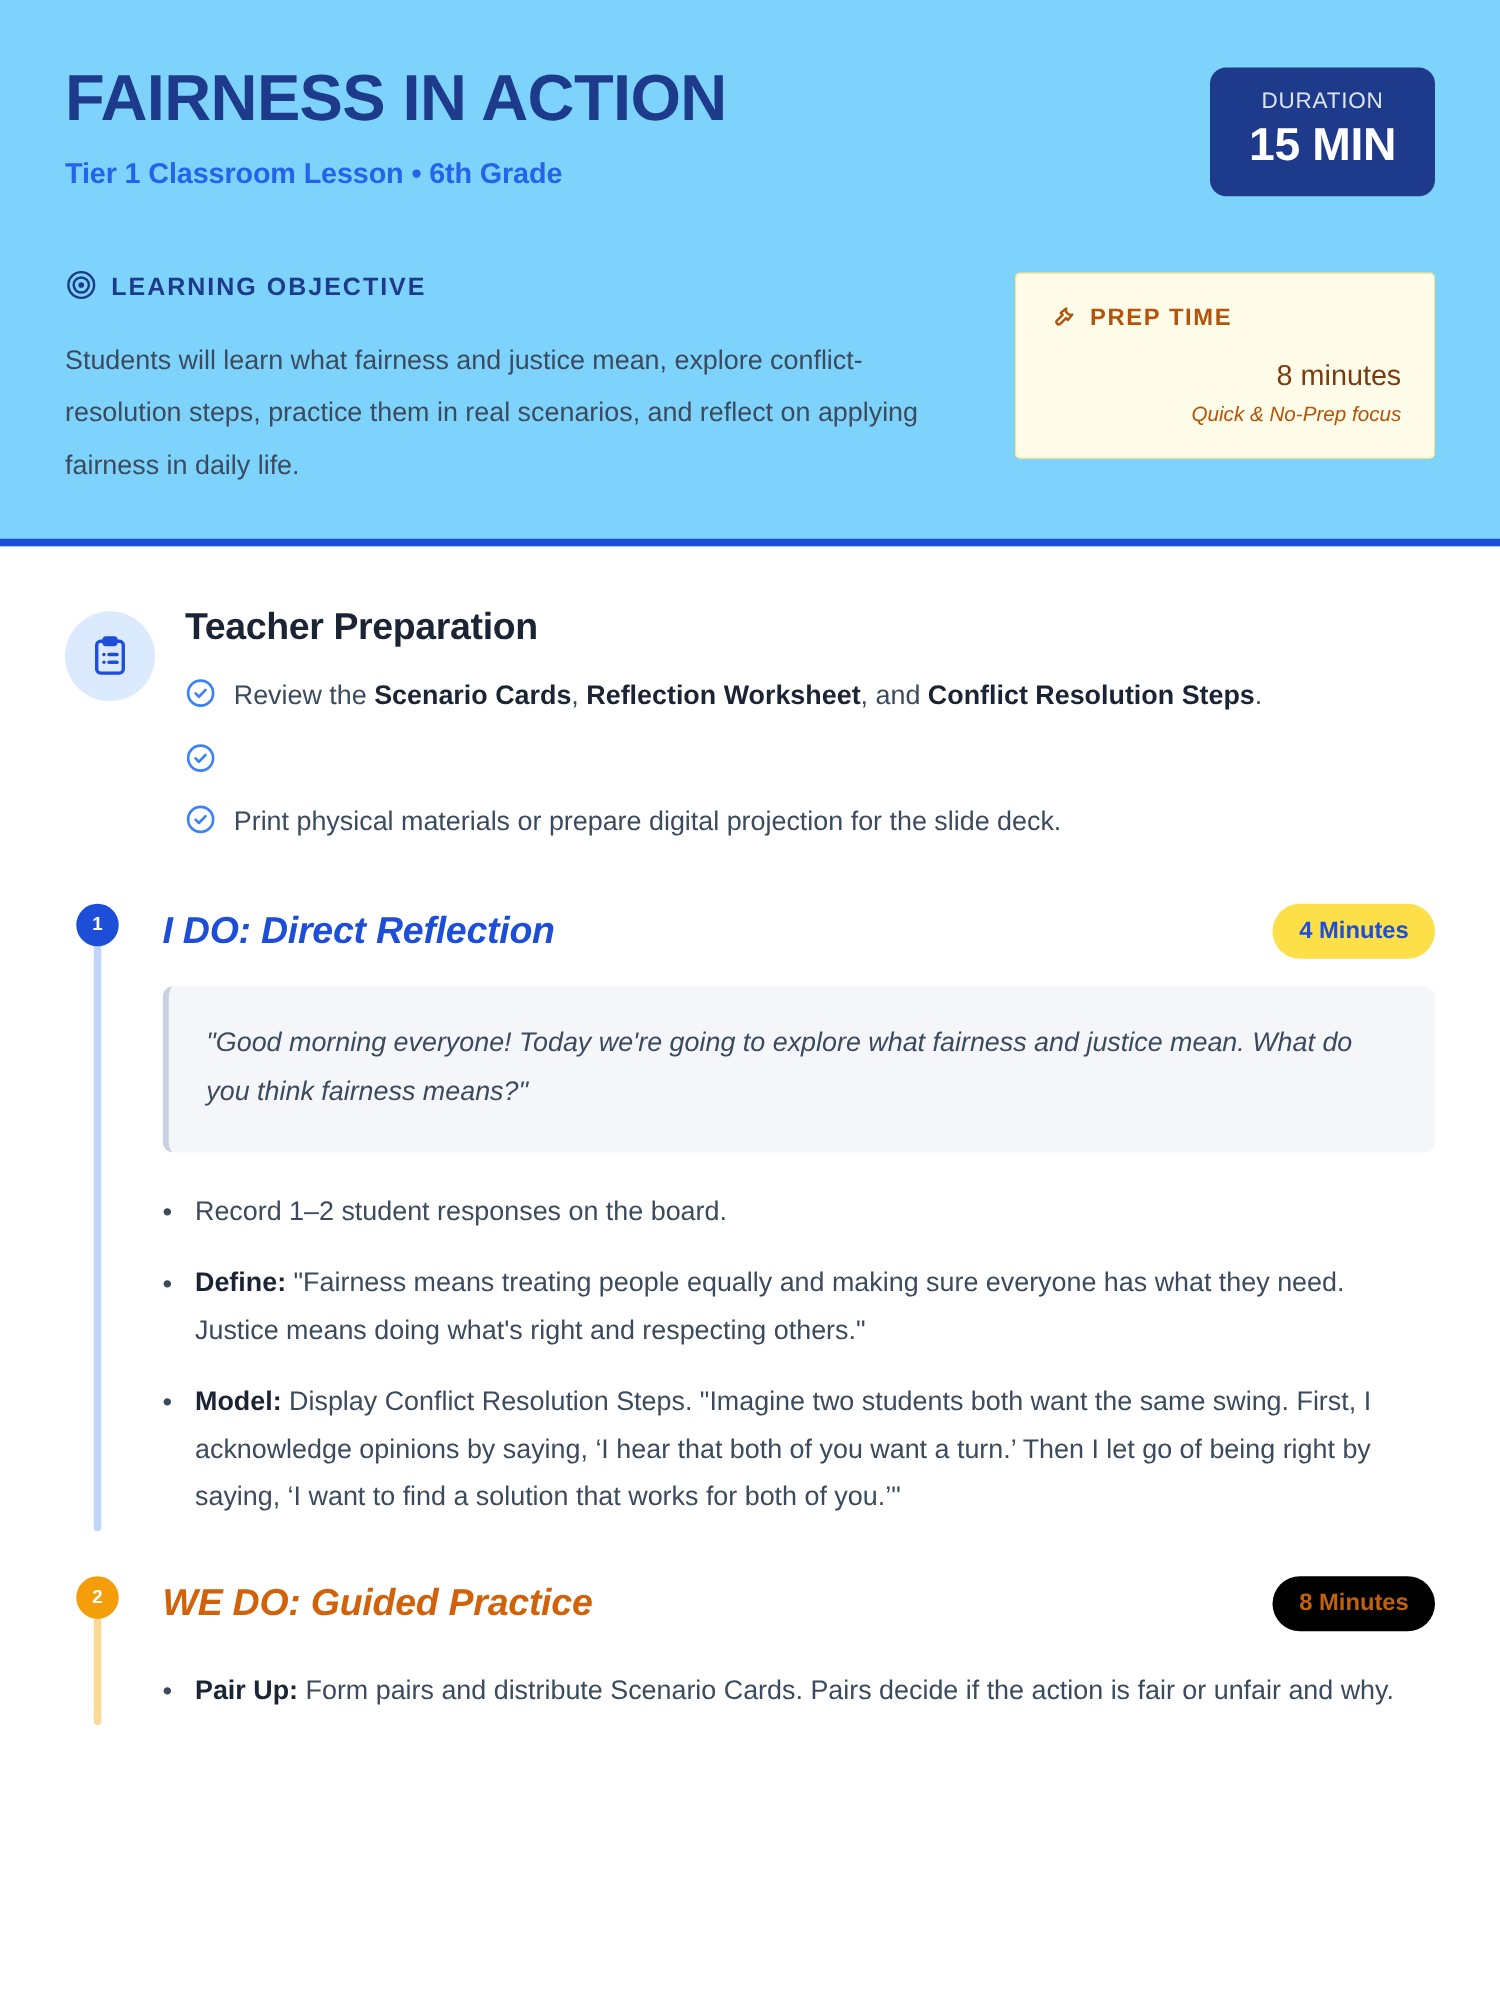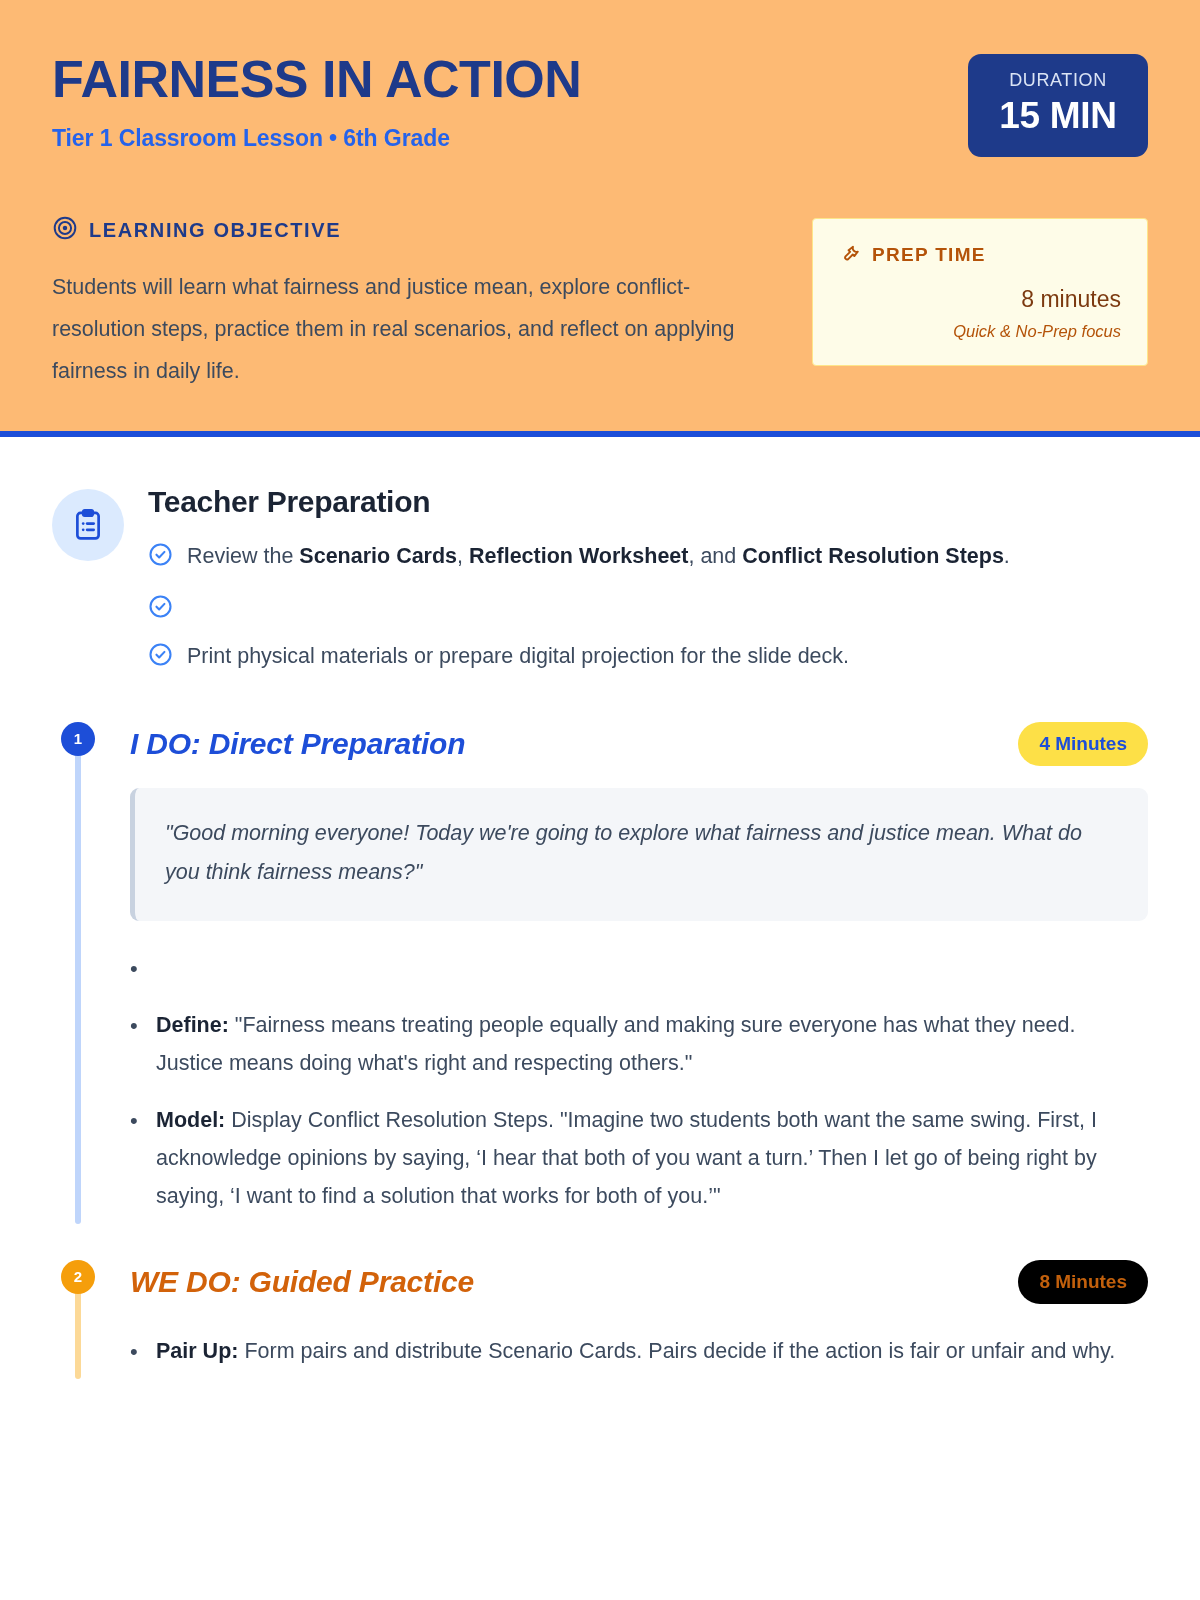--- a/index.html
+++ b/index.html
@@ -7,21 +7,21 @@
   html, body {
     width: 1200px;
     height: 1600px;
     background: #ffffff;
     font-family: "Liberation Sans", sans-serif;
     overflow: hidden;
   }
 
   
   .header {
-    background: #fdba74;
+    background: #7dd3fc;
     padding: 52px 52px 42px 52px;
     position: relative;
     height: 437px;
   }
 
   .header-top {
     display: flex;
     justify-content: space-between;
     align-items: flex-start;
   }
@@ -362,29 +362,30 @@
   </div>
 
   <div id="steps-root">
       <div class="step step-1">
         <div class="step-rail">
           <div class="rail-line" style="background:#bfd5fb"></div>
           <div class="step-num" style="background:#1d4ed8">1</div>
         </div>
         <div class="step-content">
           <div class="step-header">
-            <div class="step-title" style="color:#1d4ed8">I DO: Direct Preparation</div>
+            <div class="step-title" style="color:#1d4ed8">I DO: Direct Reflection</div>
             <div class="time-pill" style="background:#fde047;color:#1d4ed8">4 Minutes</div>
           </div>
           <div class="quote-box">
             <div class="quote-text">"Good morning everyone! Today we're going to explore what fairness and justice mean. What do you think fairness means?"</div>
           </div>
           <div class="bullets">
             <div class="bullet">
               <span class="bullet-dot">•</span>
+              <span class="bullet-text">Record 1–2 student responses on the board.</span>
             </div>
             <div class="bullet">
               <span class="bullet-dot">•</span>
               <span class="bullet-text"><b>Define:</b> "Fairness means treating people equally and making sure everyone has what they need. Justice means doing what's right and respecting others."</span>
             </div>
             <div class="bullet">
               <span class="bullet-dot">•</span>
               <span class="bullet-text"><b>Model:</b> Display Conflict Resolution Steps. "Imagine two students both want the same swing. First, I acknowledge opinions by saying, ‘I hear that both of you want a turn.’ Then I let go of being right by saying, ‘I want to find a solution that works for both of you.’"</span>
             </div>
           </div>

